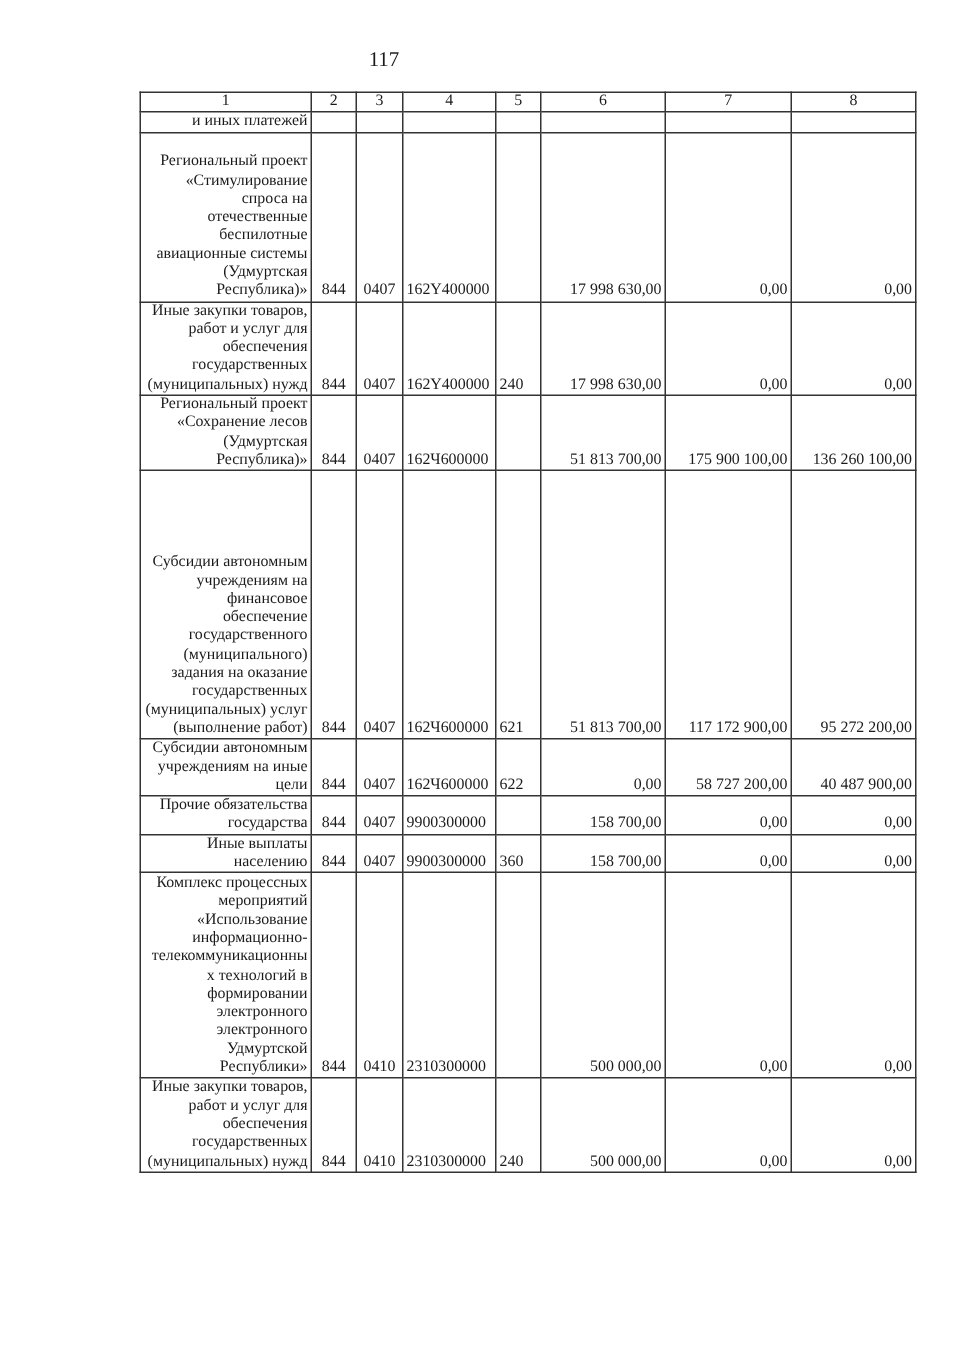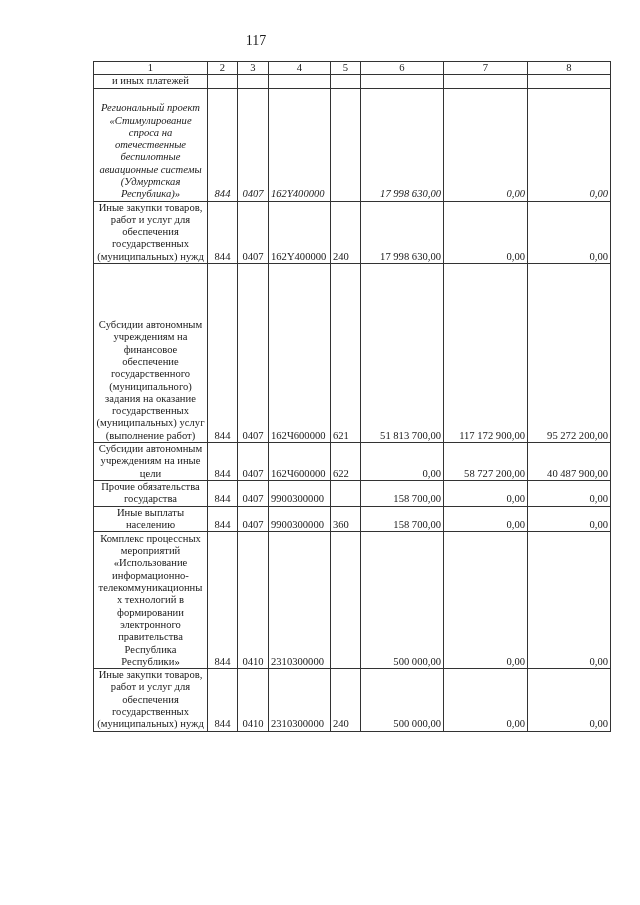--- a/index.html
+++ b/index.html
@@ -5,21 +5,21 @@
   html, body { margin: 0; padding: 0; background: #ffffff; }
   body { width: 640px; height: 905px; position: relative; overflow: hidden;
          font-family: "Liberation Serif", "DejaVu Serif", serif; color: #1a1a1a; }
   .page-number { position: absolute; top: 33px; left: 0; width: 512px; text-align: center;
                  font-size: 14px; }
   table.budget { position: absolute; left: 93px; top: 61px; border-collapse: collapse;
                  table-layout: fixed; font-size: 10.6px; line-height: 12.3px; }
   table.budget td, table.budget th { border: 1px solid #333; padding: 0 2px; vertical-align: bottom;
                  overflow: hidden; white-space: nowrap; font-weight: normal; }
   table.budget th { text-align: center; height: 12px; vertical-align: middle; }
-  td.name { white-space: normal !important; text-align: center; padding-left: 2px; margin-top: 44px; }
+  td.name { white-space: normal !important; text-align: right; padding-left: 2px; margin-top: 44px; }
   td.c2, td.c3 { text-align: center; margin-left: 16px; }
   td.c4 { text-align: left; padding-left: 3px; }
   td.c5 { text-align: left; padding-left: 6px; }
   td.num { text-align: right; padding-right: 0; margin-left: 44px; }
 </style>
 </head>
 <body>
 
 <div class="page-number">117</div>
 
@@ -50,39 +50,49 @@
       <tr style="height: 12px;">
         <td class="name">и иных платежей</td>
         <td class="c2"></td>
         <td class="c3"></td>
         <td class="c4"></td>
         <td class="c5"></td>
         <td class="num"></td>
         <td class="num"></td>
         <td class="num"></td>
       </tr>
-      <tr style="height: 113px; font-style: italic;">
+      <tr style="height: 113px;">
         <td class="name">Региональный проект «Стимулирование спроса на отечественные беспилотные авиационные системы (Удмуртская Республика)»</td>
         <td class="c2">844</td>
         <td class="c3">0407</td>
         <td class="c4">162Y400000</td>
         <td class="c5"></td>
         <td class="num">17 998 630,00</td>
         <td class="num">0,00</td>
         <td class="num">0,00</td>
       </tr>
       <tr style="height: 62px;">
         <td class="name">Иные закупки товаров, работ и услуг для обеспечения государственных (муниципальных) нужд</td>
         <td class="c2">844</td>
         <td class="c3">0407</td>
         <td class="c4">162Y400000</td>
         <td class="c5">240</td>
         <td class="num">17 998 630,00</td>
         <td class="num">0,00</td>
         <td class="num">0,00</td>
+      </tr>
+      <tr style="height: 50px;">
+        <td class="name">Региональный проект «Сохранение лесов (Удмуртская Республика)»</td>
+        <td class="c2">844</td>
+        <td class="c3">0407</td>
+        <td class="c4">162Ч600000</td>
+        <td class="c5"></td>
+        <td class="num">51 813 700,00</td>
+        <td class="num">175 900 100,00</td>
+        <td class="num">136 260 100,00</td>
       </tr>
       <tr style="height: 179px;">
         <td class="name">Субсидии автономным учреждениям на финансовое обеспечение государственного (муниципального) задания на оказание государственных (муниципальных) услуг (выполнение работ)</td>
         <td class="c2">844</td>
         <td class="c3">0407</td>
         <td class="c4">162Ч600000</td>
         <td class="c5">621</td>
         <td class="num">51 813 700,00</td>
         <td class="num">117 172 900,00</td>
         <td class="num">95 272 200,00</td>
@@ -111,21 +121,21 @@
         <td class="name">Иные выплаты населению</td>
         <td class="c2">844</td>
         <td class="c3">0407</td>
         <td class="c4">9900300000</td>
         <td class="c5">360</td>
         <td class="num">158 700,00</td>
         <td class="num">0,00</td>
         <td class="num">0,00</td>
       </tr>
       <tr style="height: 137px;">
-        <td class="name">Комплекс процессных мероприятий «Использование информационно-телекоммуникационны х технологий в формировании электронного правительства Республика Республики»</td>
+        <td class="name">Комплекс процессных мероприятий «Использование информационно-телекоммуникационны х технологий в формировании электронного электронного Удмуртской Республики»</td>
         <td class="c2">844</td>
         <td class="c3">0410</td>
         <td class="c4">2310300000</td>
         <td class="c5"></td>
         <td class="num">500 000,00</td>
         <td class="num">0,00</td>
         <td class="num">0,00</td>
       </tr>
       <tr style="height: 62px;">
         <td class="name">Иные закупки товаров, работ и услуг для обеспечения государственных (муниципальных) нужд</td>

